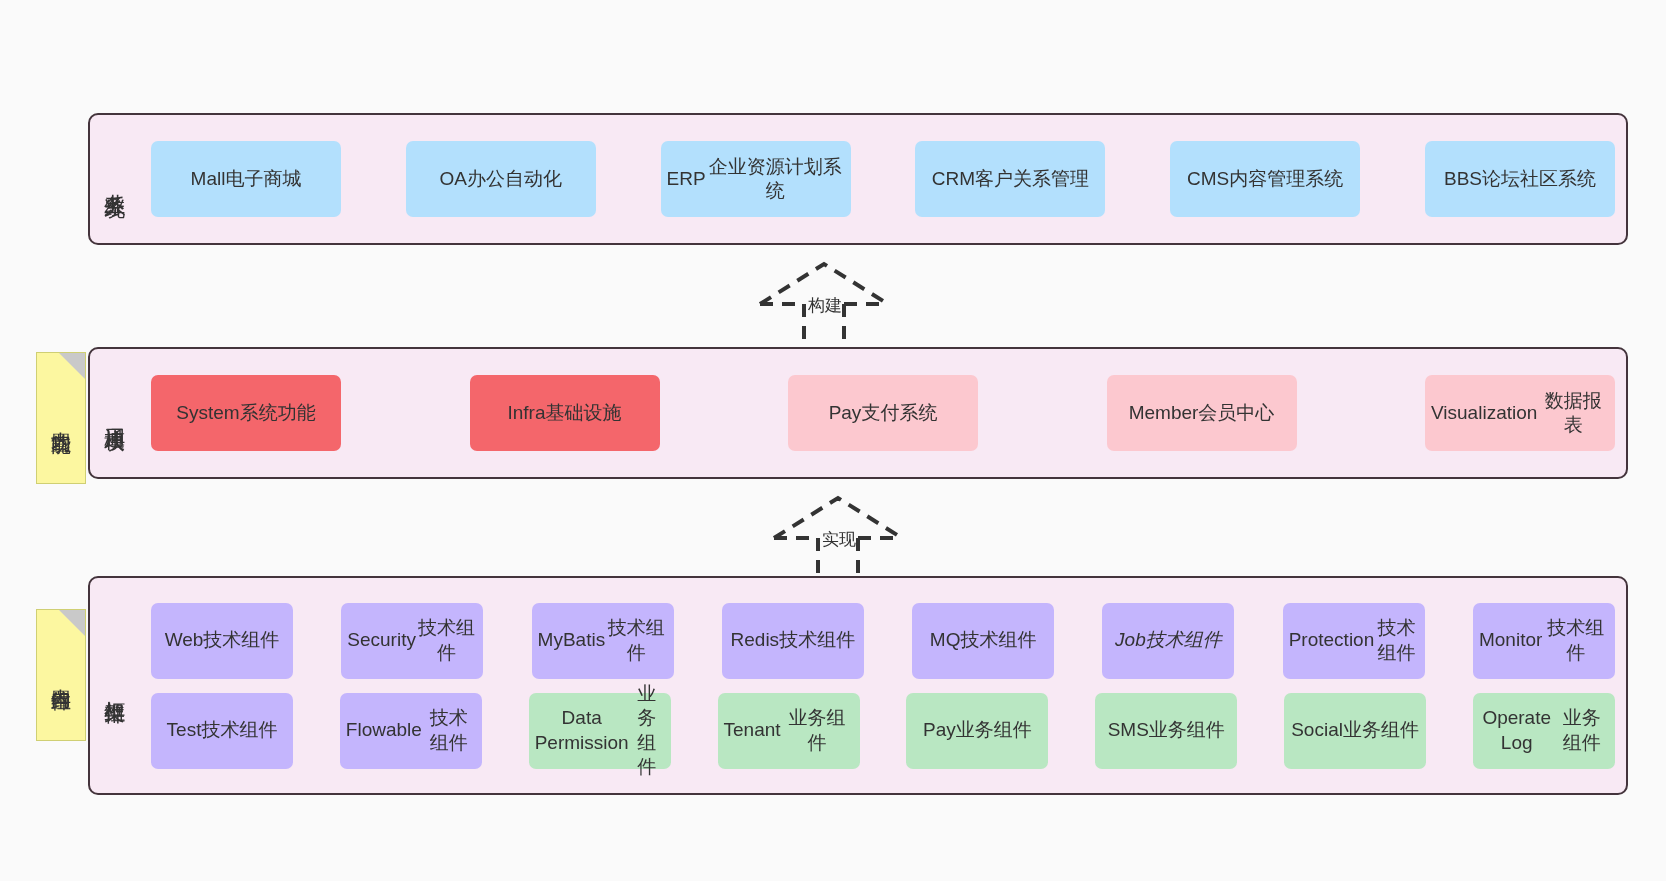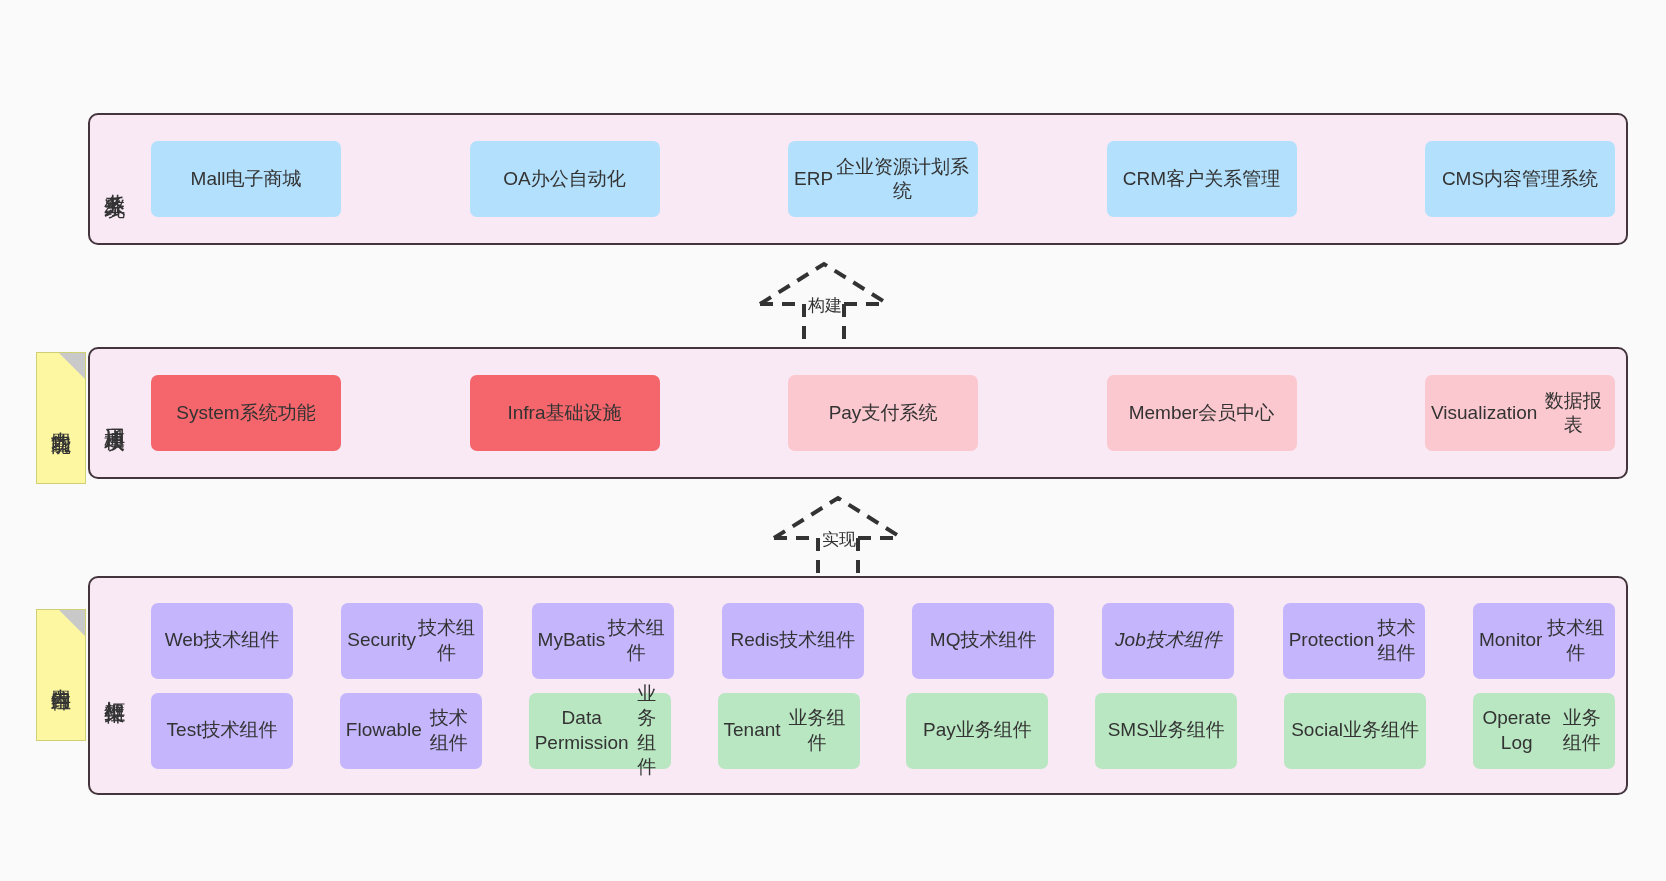--- a/index.html
+++ b/index.html
@@ -142,20 +142,24 @@
             <span class="n-sub">企业资源计划系统</span>
           </div>
           <div class="node blue" style="width: 190px; height: 76px;">
             <span class="n-title">CRM</span>
             <span class="n-sub">客户关系管理</span>
           </div>
           <div class="node blue" style="width: 190px; height: 76px;">
             <span class="n-title">CMS</span>
             <span class="n-sub">内容管理系统</span>
           </div>
+          <div class="node blue" style="width: 190px; height: 76px;">
+            <span class="n-title">BBS</span>
+            <span class="n-sub">论坛社区系统</span>
+          </div>
         </div>
     </div>
   </div>
 
   <div class="arrow-wrap" style="left:756px; top:258px; width:145px; height:85px;">
     <svg width="145" height="85" viewBox="0 0 145 85">
       <path d="M 4 46 L 68 6 L 132 46" fill="none" stroke="#333333" stroke-width="4" stroke-dasharray="13,9" stroke-linecap="butt"></path>
       <path d="M 4 46 L 48 46 M 88 46 L 132 46" fill="none" stroke="#333333" stroke-width="4" stroke-dasharray="13,9"></path>
       <path d="M 48 46 L 48 84 M 88 46 L 88 84" fill="none" stroke="#333333" stroke-width="4" stroke-dasharray="13,9"></path>
     </svg>

